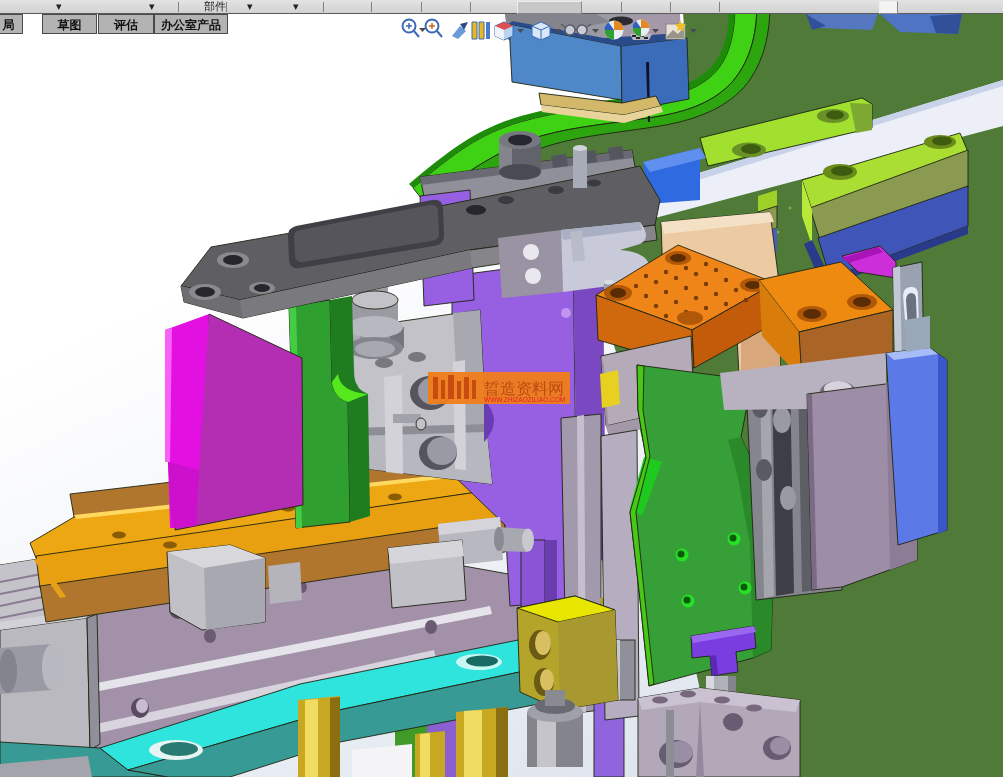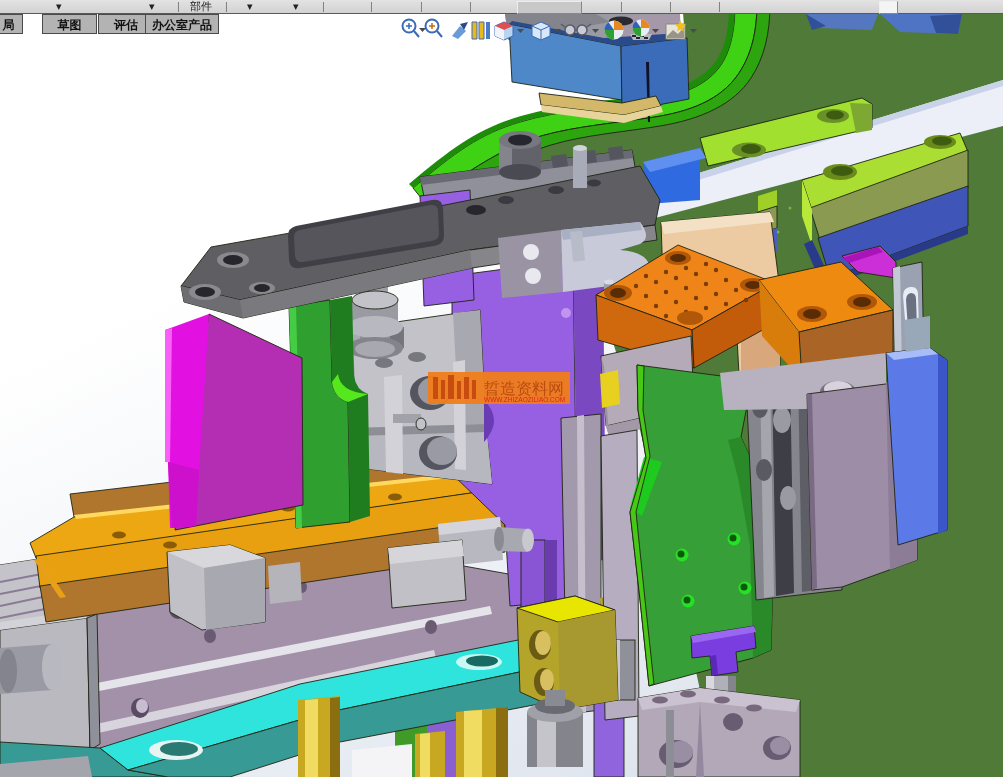--- a/index.html
+++ b/index.html
@@ -487,33 +487,33 @@
 <path d="M592,29 l3.5,4 3.5,-4 Z"></path>
 <path d="M652,29 l3.5,4 3.5,-4 Z"></path>
 <path d="M690,29 l3.5,4 3.5,-4 Z"></path>
 </g>
 </g>
 </svg>
 <div id="menubar">
  <span class="mi" style="left:56px">▾</span>
  <span class="mi" style="left:149px">▾</span>
  <span class="mi sep" style="left:177px">|</span>
- <span class="mi" style="left:190px">部件</span>
+ <span class="mi" style="left:204px">部件</span>
  <span class="mi sep" style="left:225px">|</span>
  <span class="mi" style="left:247px">▾</span>
  <span class="mi" style="left:293px">▾</span>
  <span class="mi sep" style="left:322px">|</span>
  <span class="mi sep" style="left:370px">|</span>
  <span class="mi sep" style="left:420px">|</span>
  <span class="mi sep" style="left:469px">|</span>
  <span class="btn" style="left:517px;width:63px"></span>
  <span class="mi sep" style="left:620px">|</span>
  <span class="mi sep" style="left:669px">|</span>
  <span class="mi sep" style="left:718px">|</span>
  <span class="btn" style="left:879px;width:17px;background:#f4f4f4"></span>
 </div>
 <div id="tabs">
  <div class="tab" style="left:-6px;width:29px">局</div>
  <div class="tab" style="left:42px;width:55px">草图</div>
  <div class="tab" style="left:98px;width:56px">评估</div>
- <div class="tab" style="left:145px;width:74px">办公室产品</div>
+ <div class="tab" style="left:154px;width:74px">办公室产品</div>
 </div>
 </div>
 
 </body></html>

